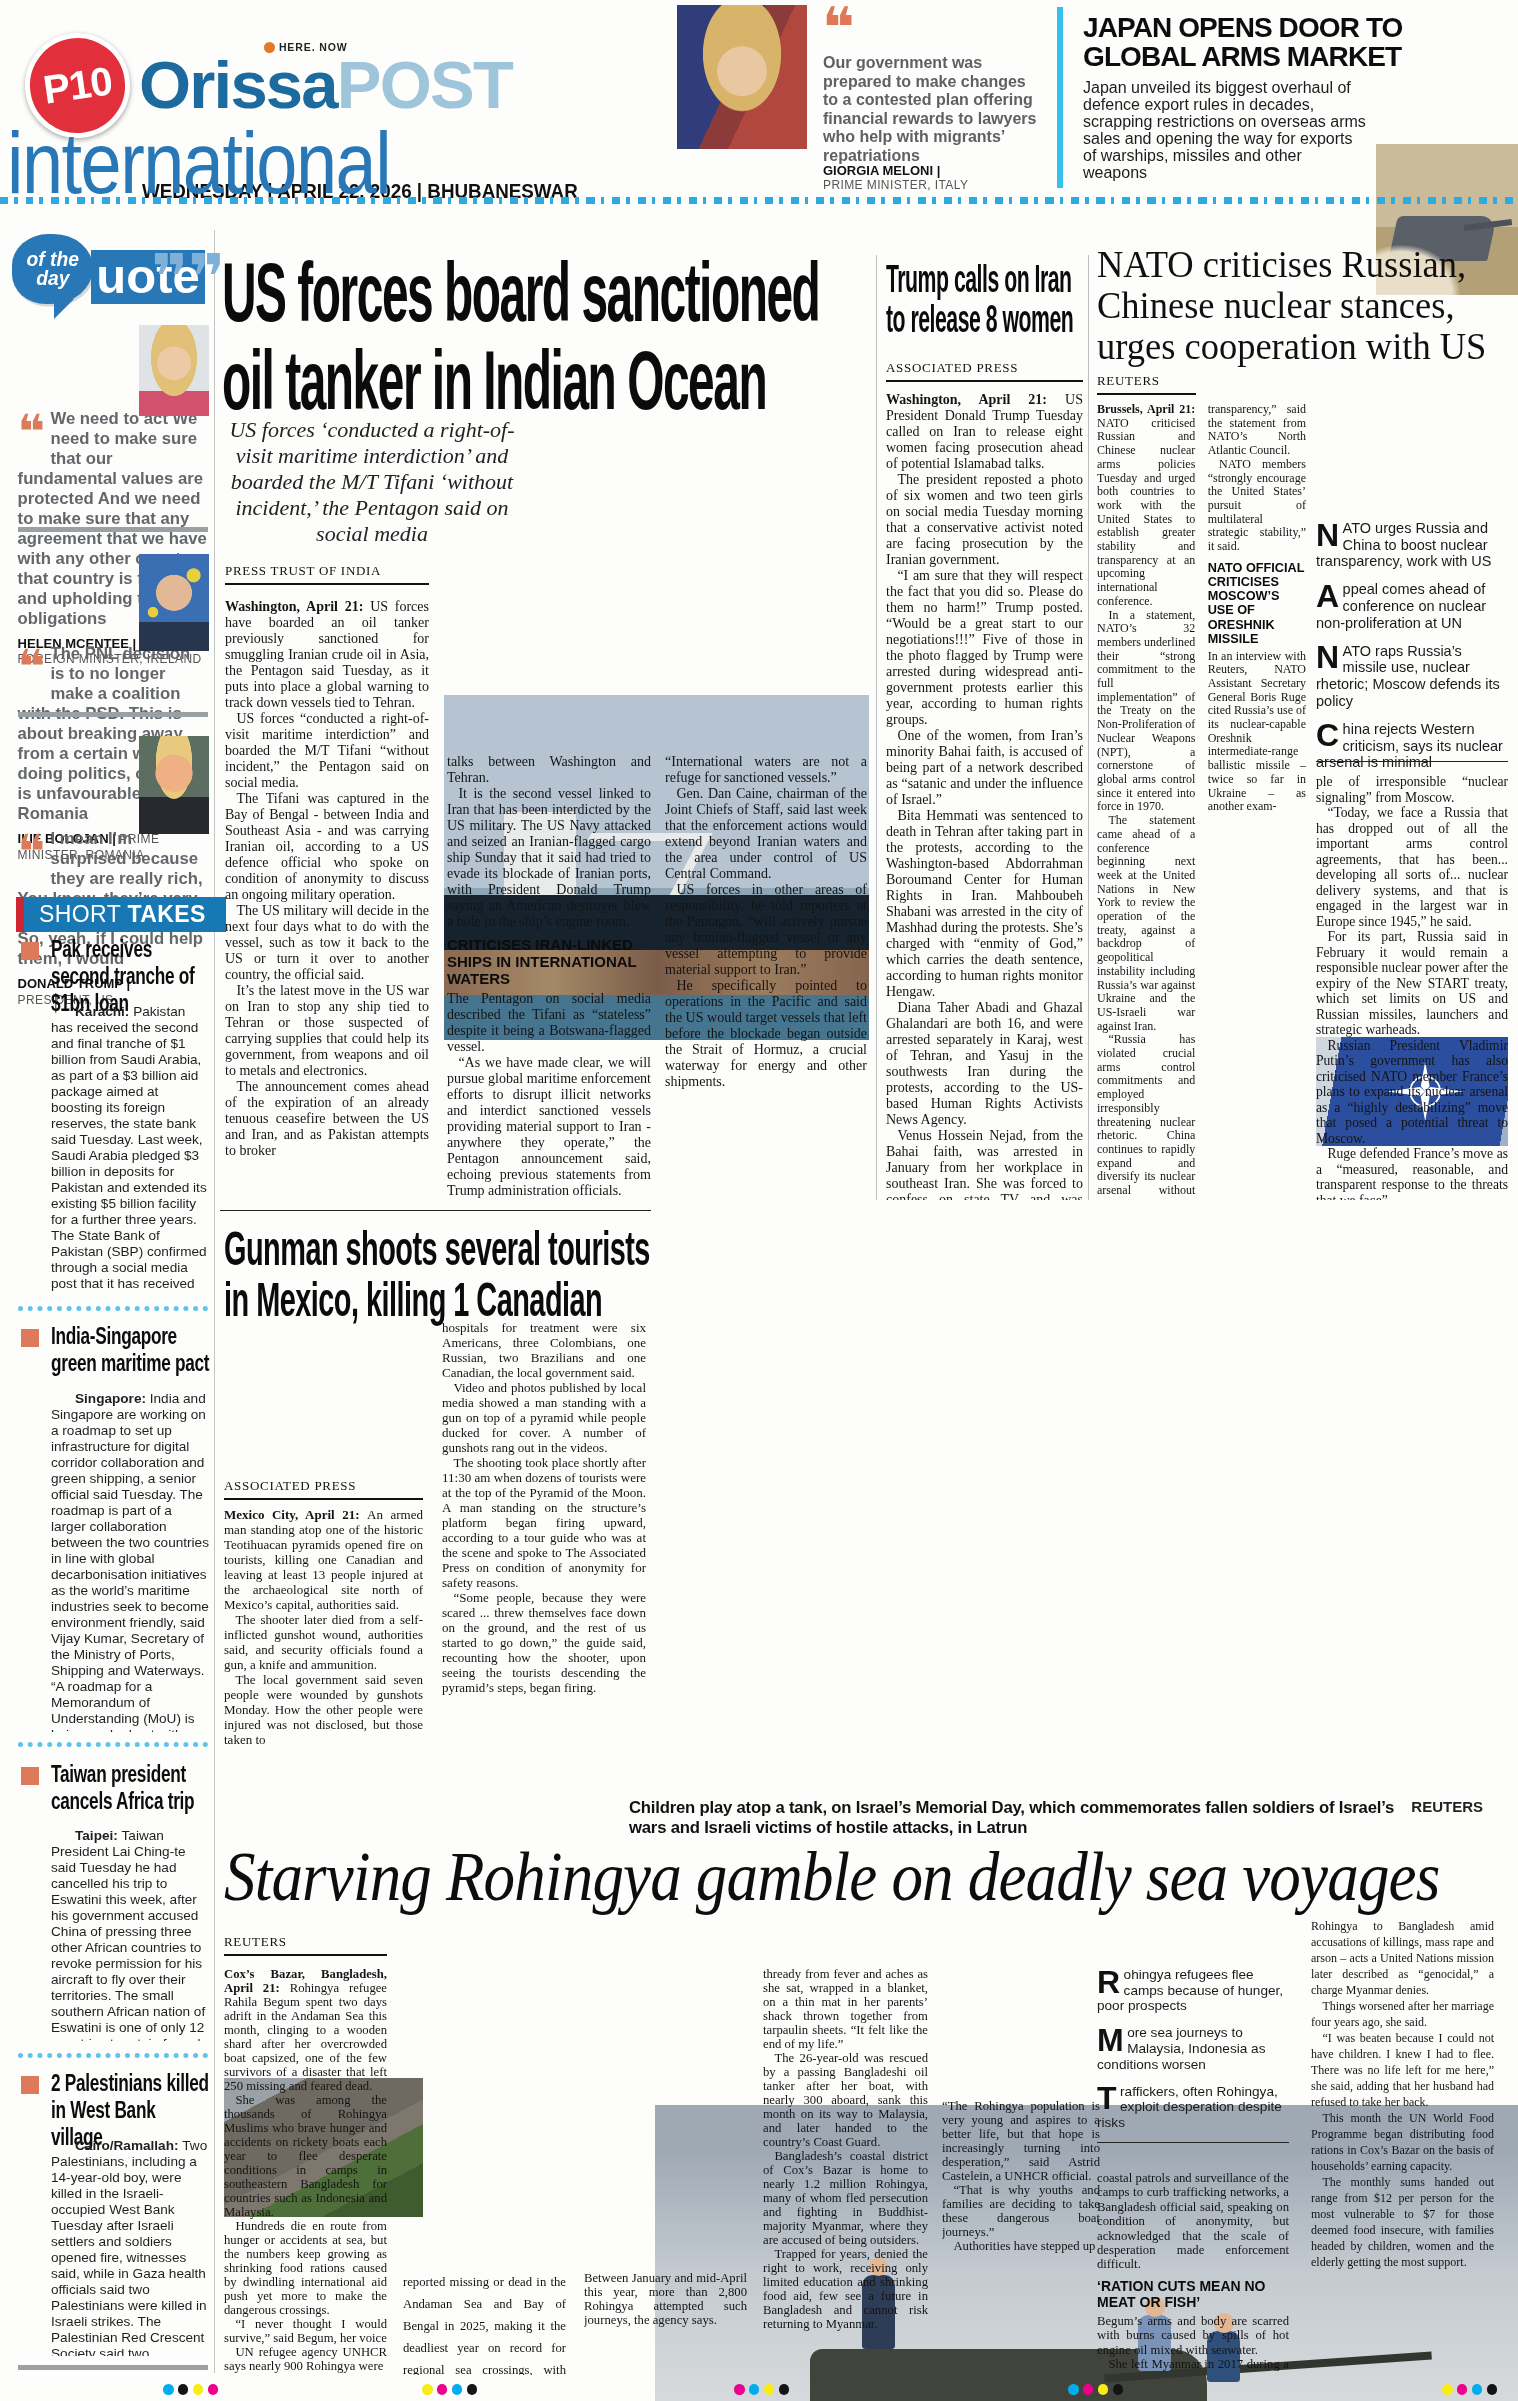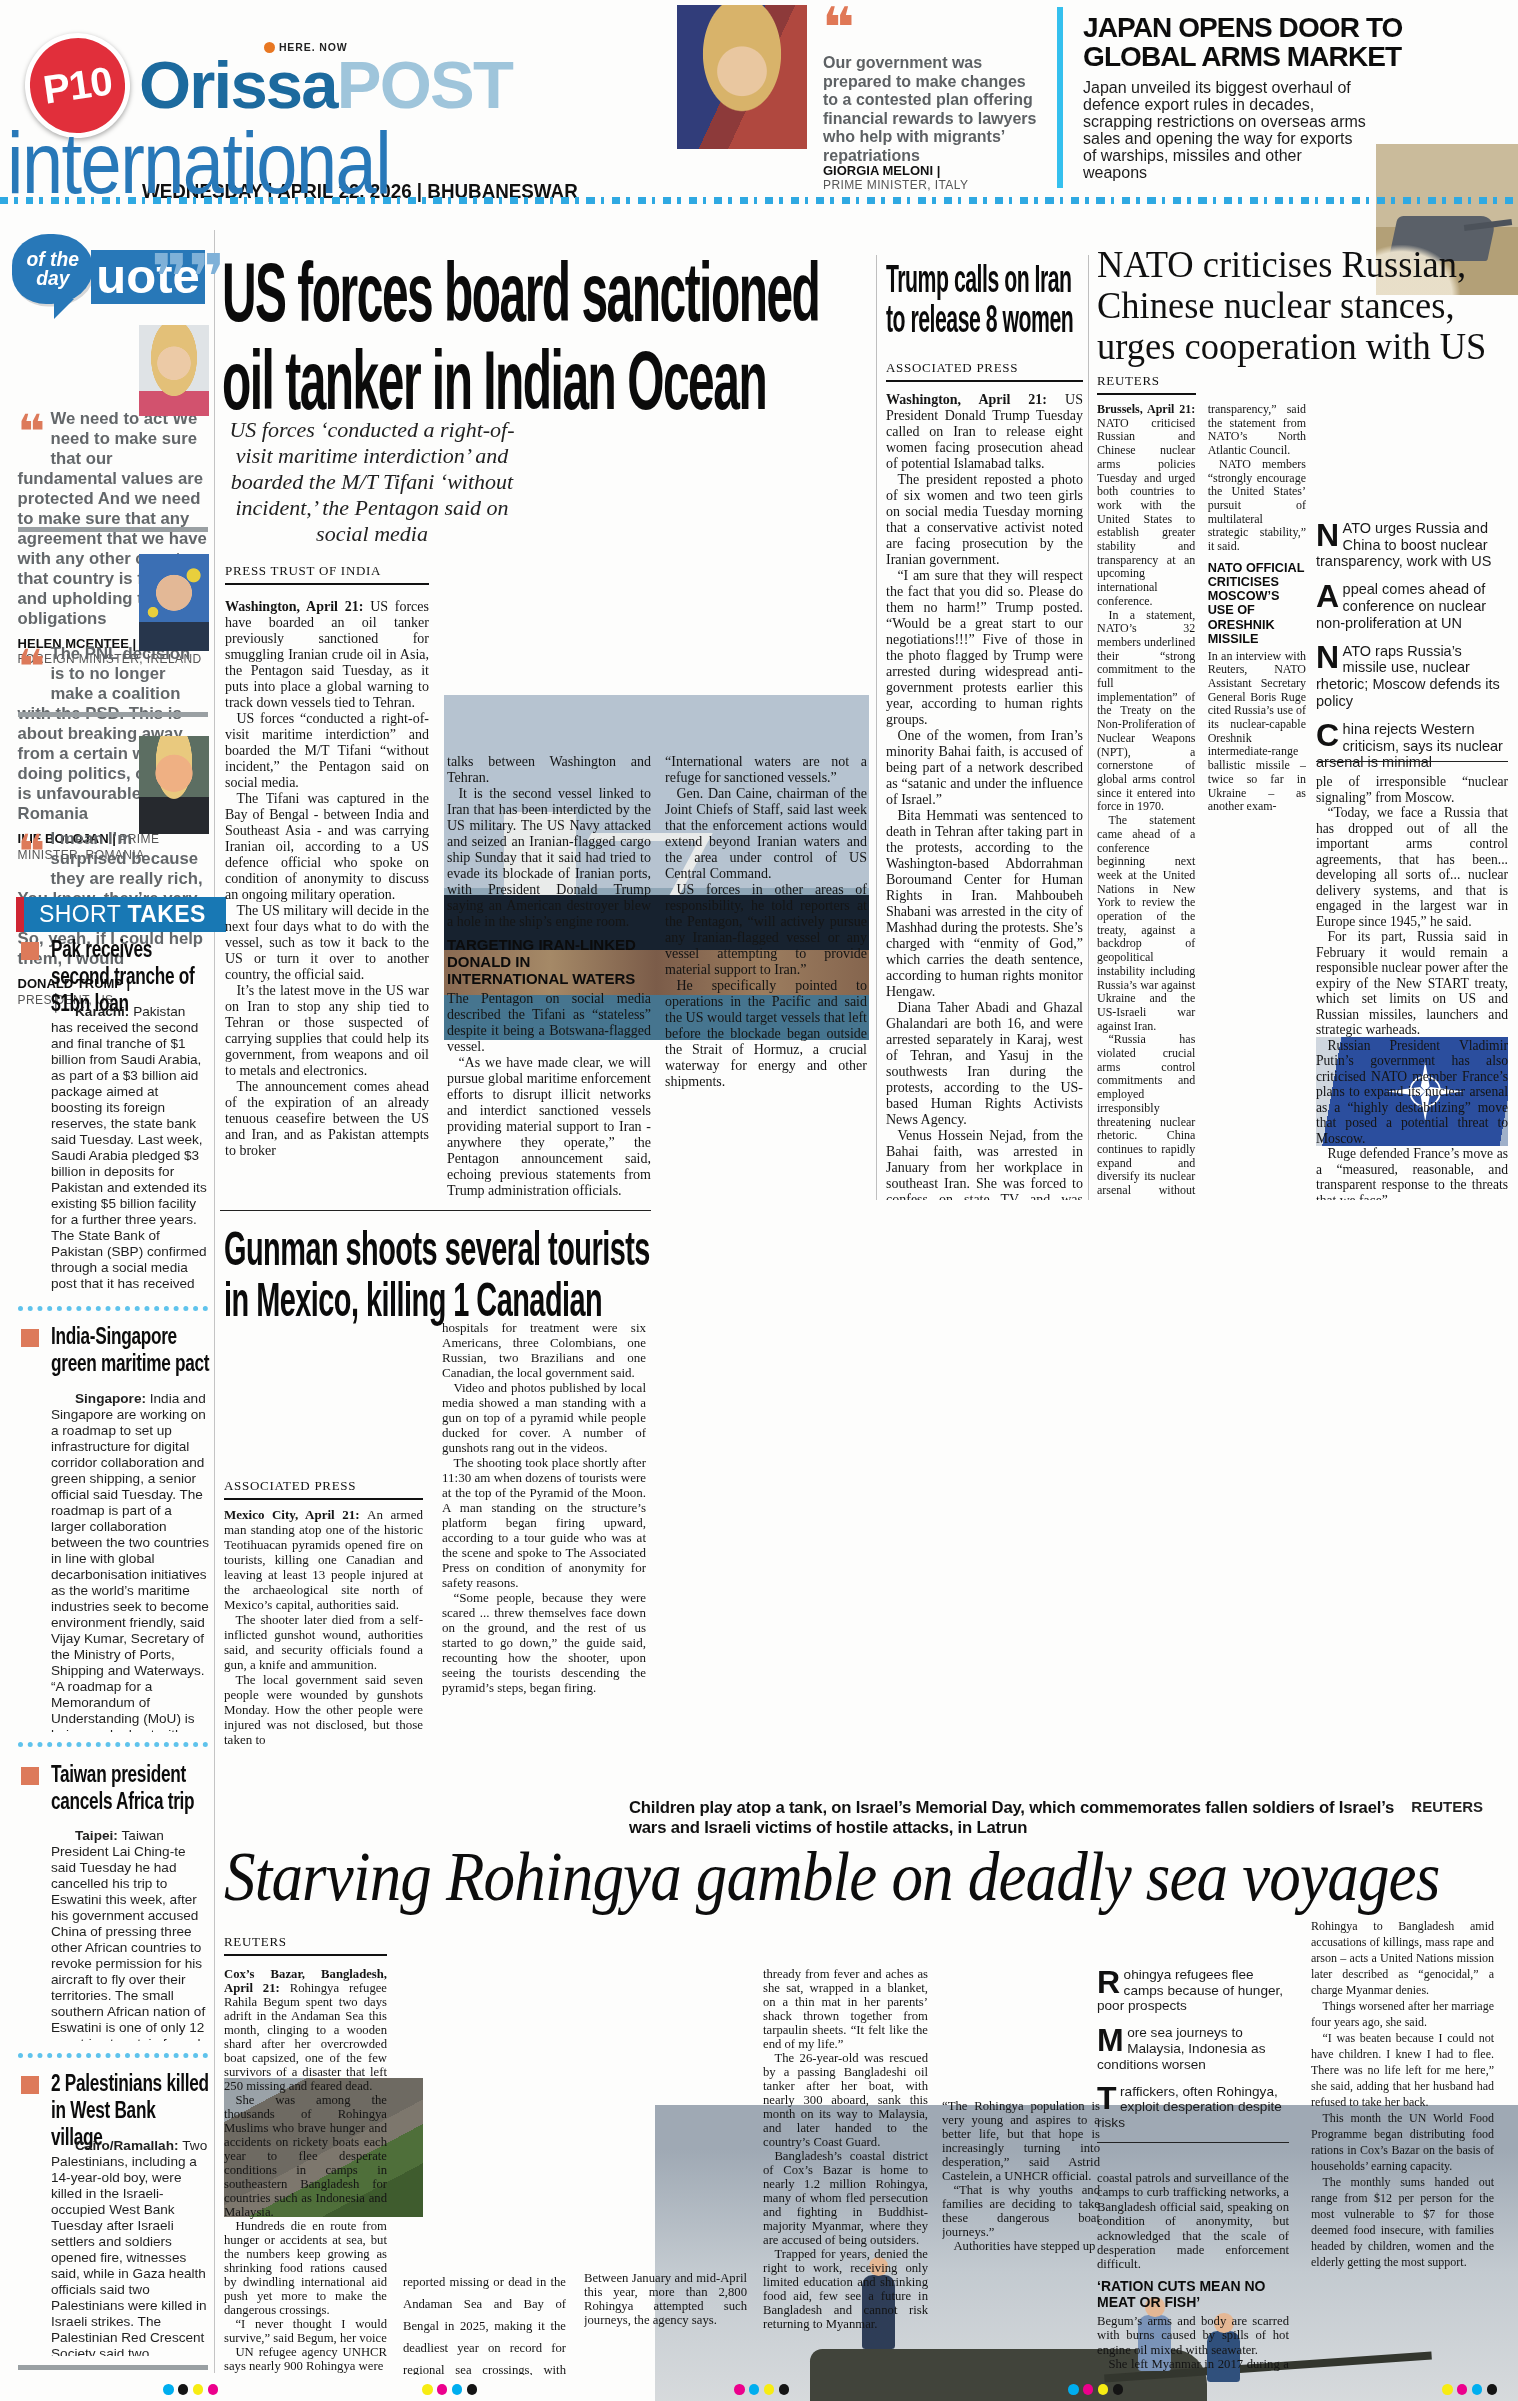--- a/index.html
+++ b/index.html
@@ -243,21 +243,21 @@
       <p><b></b><span>The US military will decide in the next four days what to do with the vessel, such as tow it back to the US or turn it over to another country, the official said.</span></p>
       <p><b></b><span>It’s the latest move in the US war on Iran to stop any ship tied to Tehran or those suspected of carrying supplies that could help its government, from weapons and oil to metals and electronics.</span></p>
       <p><b></b><span>The announcement comes ahead of the expiration of an already tenuous ceasefire between the US and Iran, and as Pakistan attempts to broker</span></p>
     </div>
 
   <div class="abs serifbody colblock" style="left:447px;top:754px;width:204px;height:446px;font-size:14px;line-height:16px;">
     <div>
         <p><b></b><span>talks between Washington and Tehran.</span></p>
         <p><b></b><span>It is the second vessel linked to Iran that has been interdicted by the US military. The US Navy attacked and seized an Iranian-flagged cargo ship Sunday that it said had tried to evade its blockade of Iranian ports, with President Donald Trump saying an American destroyer blew a hole in the ship’s engine room.</span></p>
       </div>
-    <div class="subhead">TARGETING IRAN-LINKED DONALD IN INTERNATIONAL WATERS</div>
+    <div class="subhead">CRITICISES IRAN-LINKED SHIPS IN INTERNATIONAL WATERS</div>
     <div>
         <p><b></b><span>The Pentagon on social media described the Tifani as “stateless” despite it being a Botswana-flagged vessel.</span></p>
         <p><b></b><span>“As we have made clear, we will pursue global maritime enforcement efforts to disrupt illicit networks and interdict sanctioned vessels providing material support to Iran - anywhere they operate,” the Pentagon announcement said, echoing previous statements from Trump administration officials.</span></p>
       </div>
   </div>
 
   <div class="abs serifbody colblock" style="left:665px;top:754px;width:202px;height:446px;font-size:14px;line-height:16px;">
       <p><b></b><span>“International waters are not a refuge for sanctioned vessels.”</span></p>
       <p><b></b><span>Gen. Dan Caine, chairman of the Joint Chiefs of Staff, said last week that the enforcement actions would extend beyond Iranian waters and the area under control of US Central Command.</span></p>
       <p><b></b><span>US forces in other areas of responsibility, he told reporters at the Pentagon, “will actively pursue any Iranian-flagged vessel or any vessel attempting to provide material support to Iran.”</span></p>

